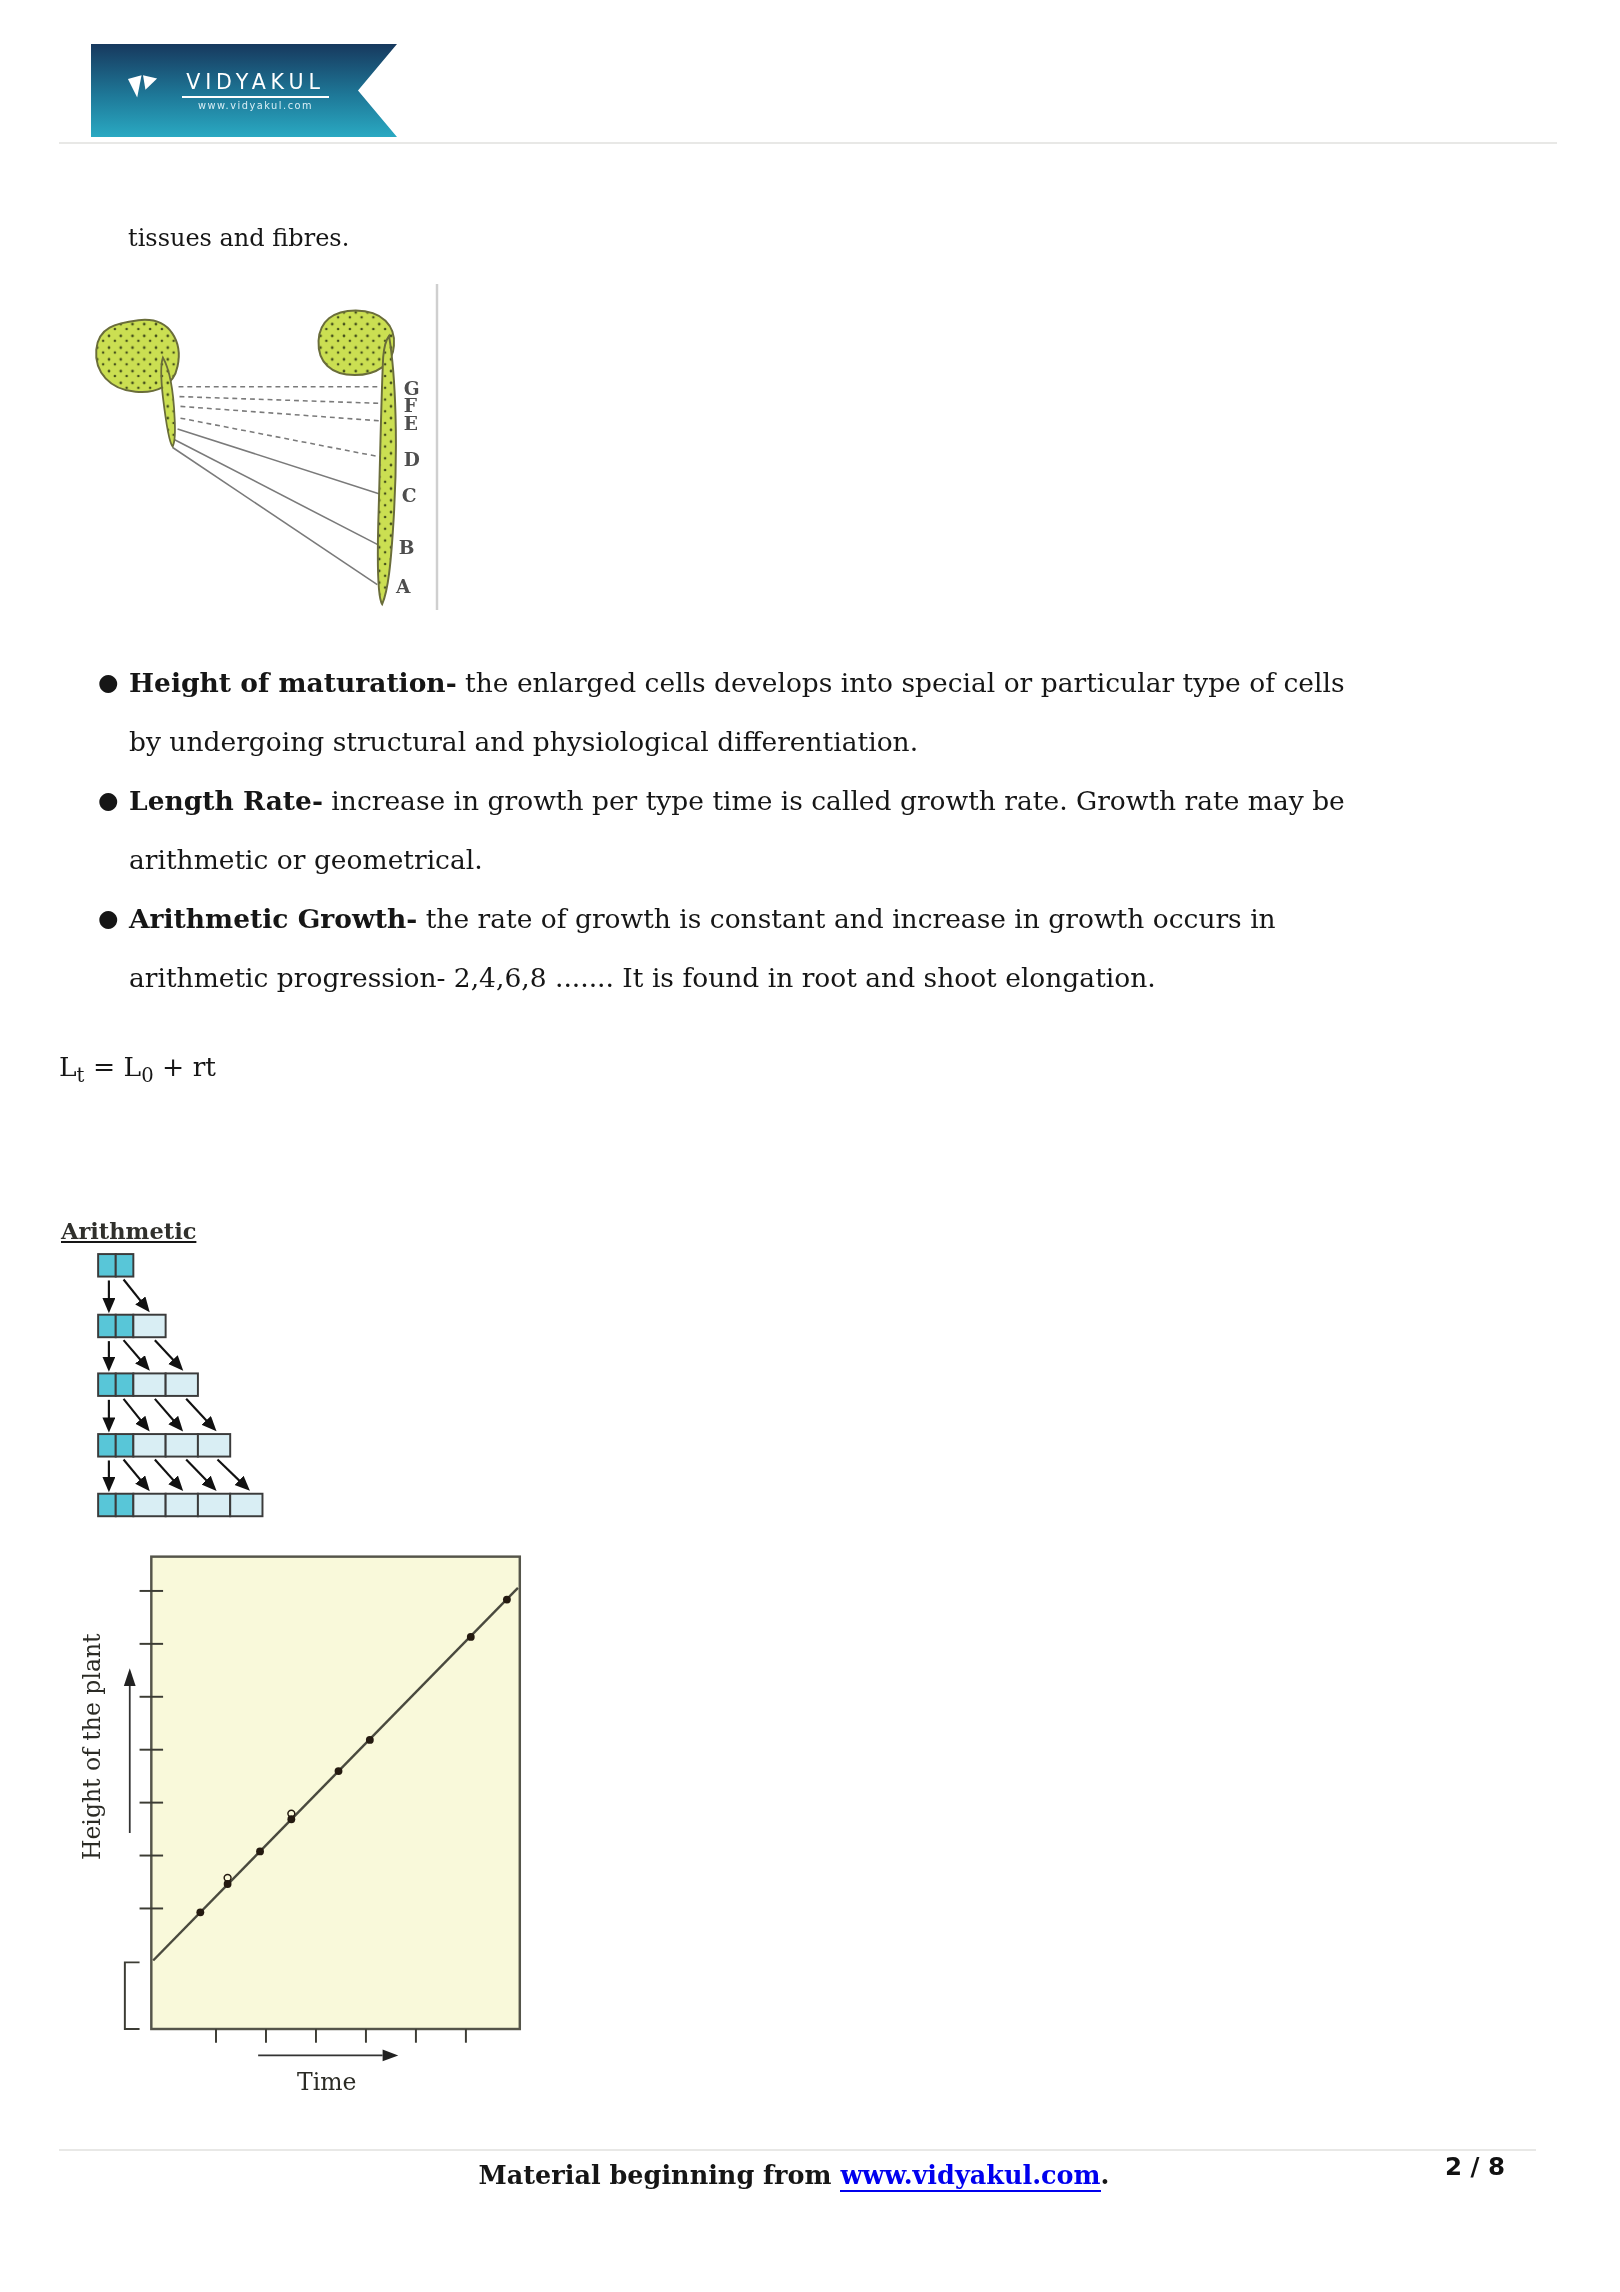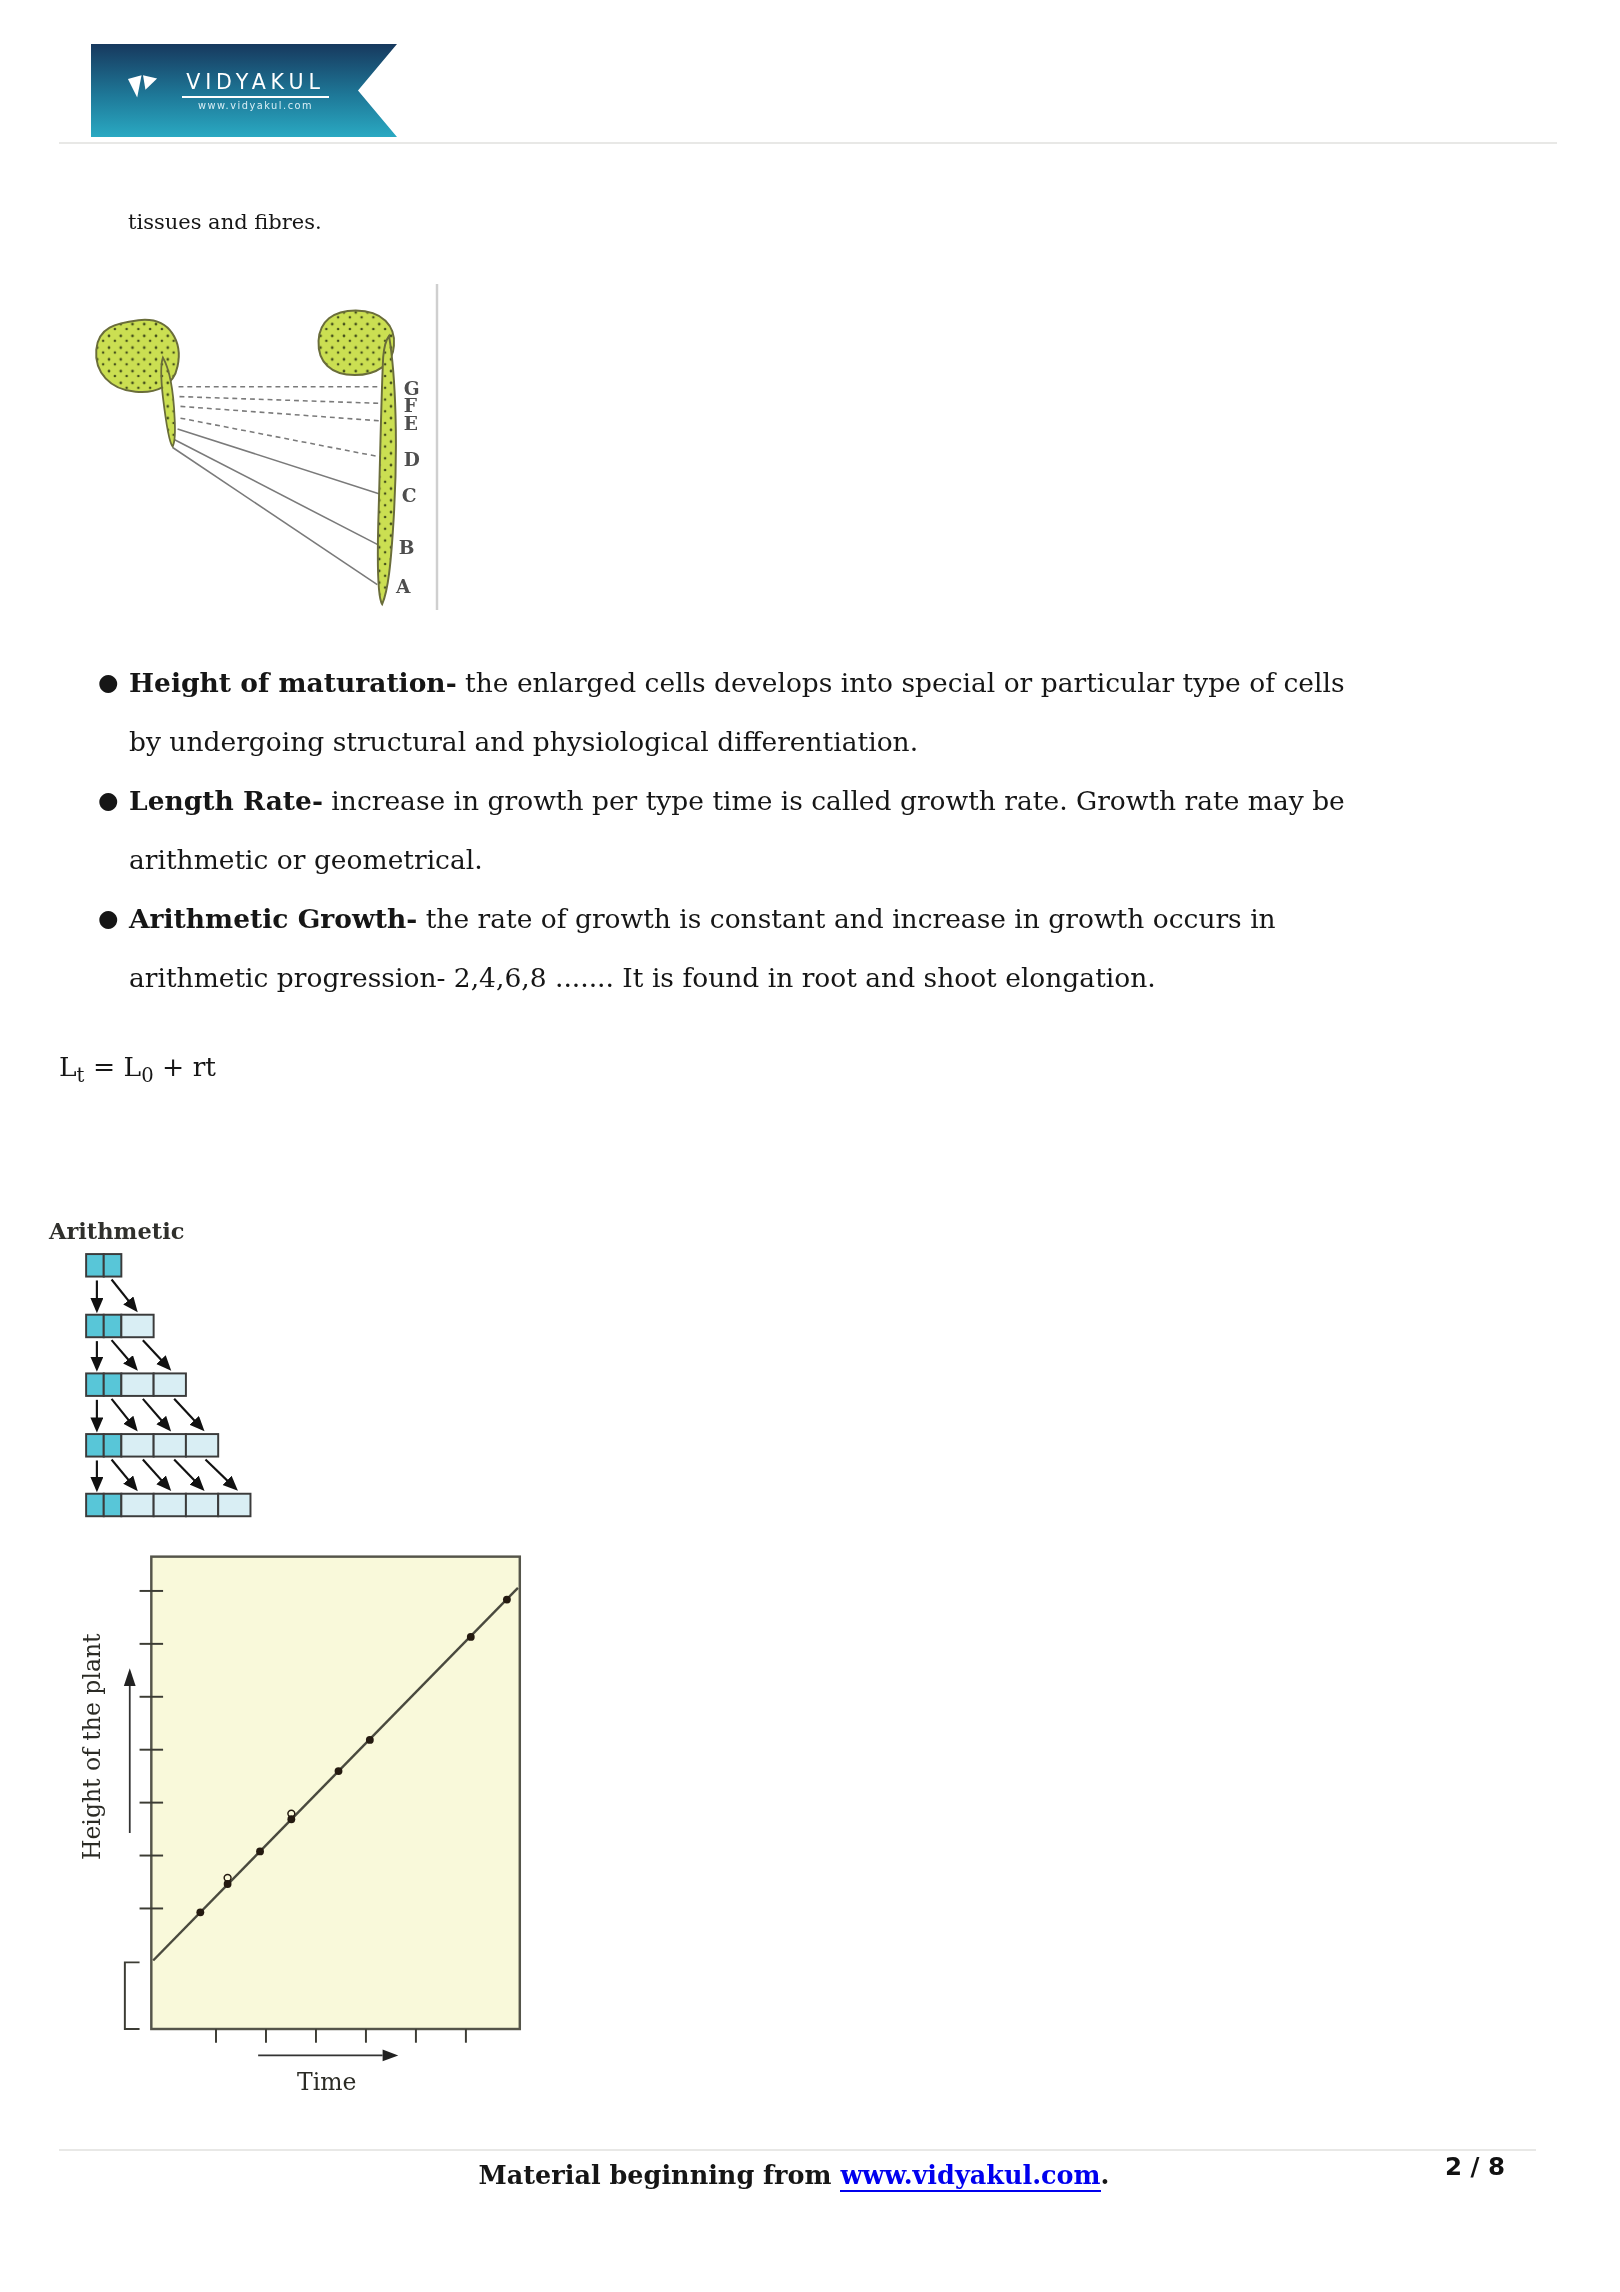--- a/index.html
+++ b/index.html
@@ -18,35 +18,35 @@
   .logo-text { display:flex; flex-direction:column; align-items:center; }
   .logo-name {
     font-family:"DejaVu Sans", sans-serif; font-size:20.6px; letter-spacing:4.9px;
     color:#fff; border-bottom:2px solid #fff; padding:0 3.9px 2.9px 3.9px; font-weight:400;
   }
   .logo-url { font-family:"DejaVu Sans", sans-serif; font-size:9.8px; letter-spacing:1.5px; color:#d9eef5; margin-top:2px; }
   .rule { position:absolute; height:2px; background:#e8e8e6; }
   .rule-header { left:59px; top:142px; width:1498px; }
   .rule-footer { left:59px; top:2149px; width:1477px; }
 
-  .intro-text { position:absolute; left:128px; top:210px; font-size:21px; }
+  .intro-text { position:absolute; left:128px; top:224px; font-size:24px; }
 
   .fig-seedling { position:absolute; left:59px; top:191px; }
 
   .bullet-list { position:absolute; left:98px; top:653px; width:1264px; font-size:26.5px; line-height:59px; }
   .bullet { display:flex; }
   .bullet .dot { width:31px; flex:0 0 31px; font-size:23.5px; }
   .bullet .btext { flex:1; }
   .bullet .lead { font-weight:bold; }
 
   .formula { position:absolute; left:59px; top:1041px; font-size:26.5px;margin-top:10px; }
   .formula sub { font-size:19.6px; }
   .formula-expl { position:absolute; left:59px; top:1145px; font-size:26.5px; }
 
-  .fig-arith { position:absolute; left:47px; top:1218px; width:235px; }
+  .fig-arith { position:absolute; left:59px; top:1218px; width:235px;text-decoration:underline; }
   .arith-title { font-size:22.5px; font-weight:bold; color:#30302c; margin:0 0 5.9px 2px; }
 
   .fig-graph { position:absolute; left:59px; top:1539px; }
 
   .footer-text {
     position:absolute; left:59px; top:2160px; width:1470px; text-align:center;
     font-size:25.5px; font-weight:bold;
   }
   .footer-text a { color:#0000ee; text-decoration:none; border-bottom:2px solid #0000ee; font-weight:bold; }
   .page-num {

